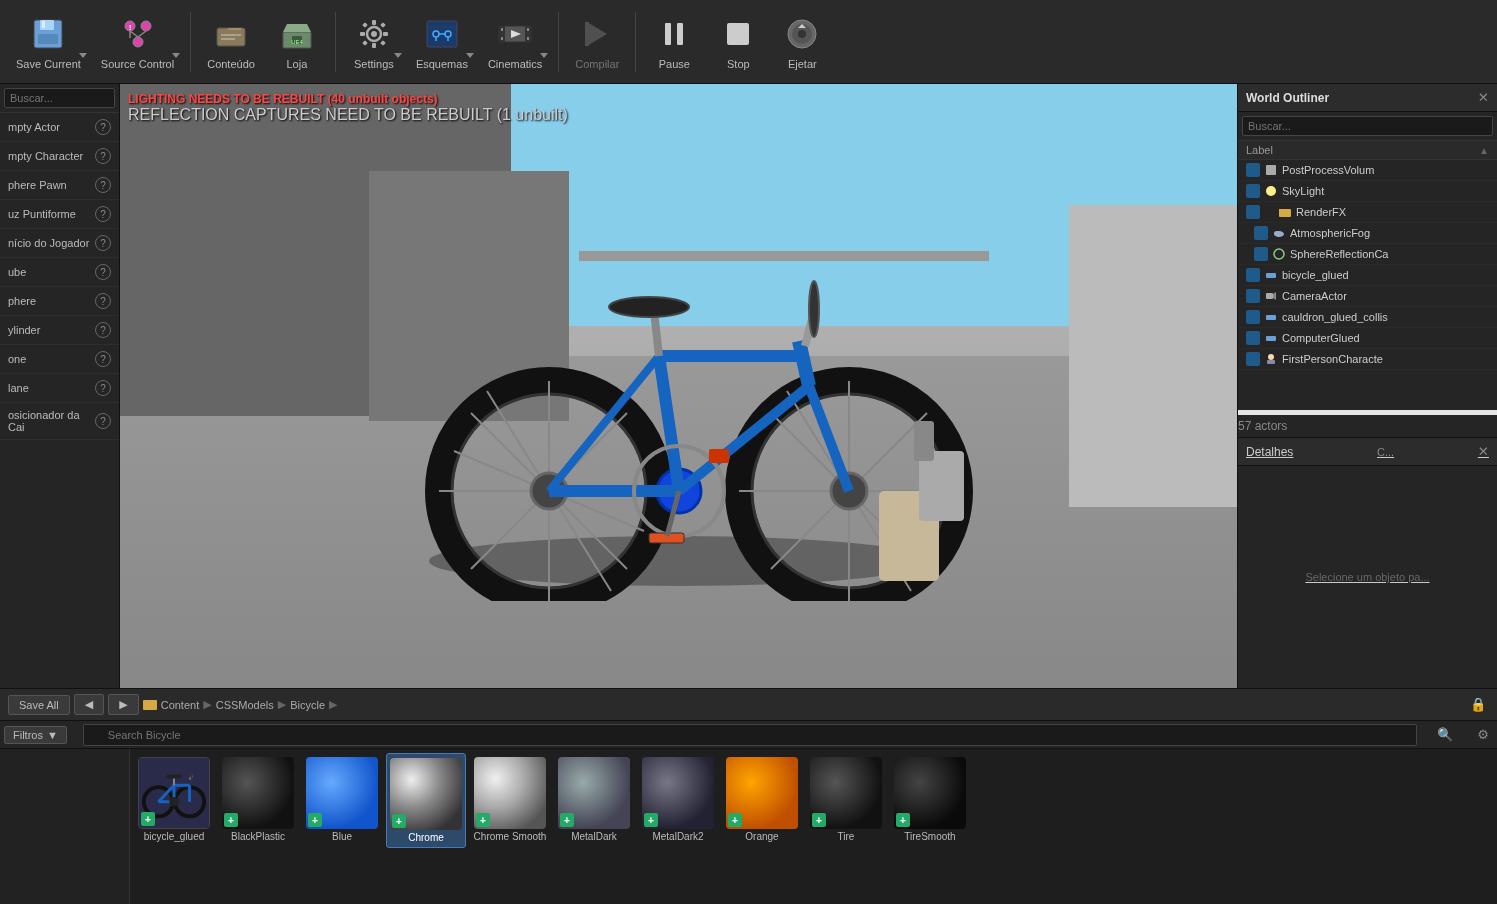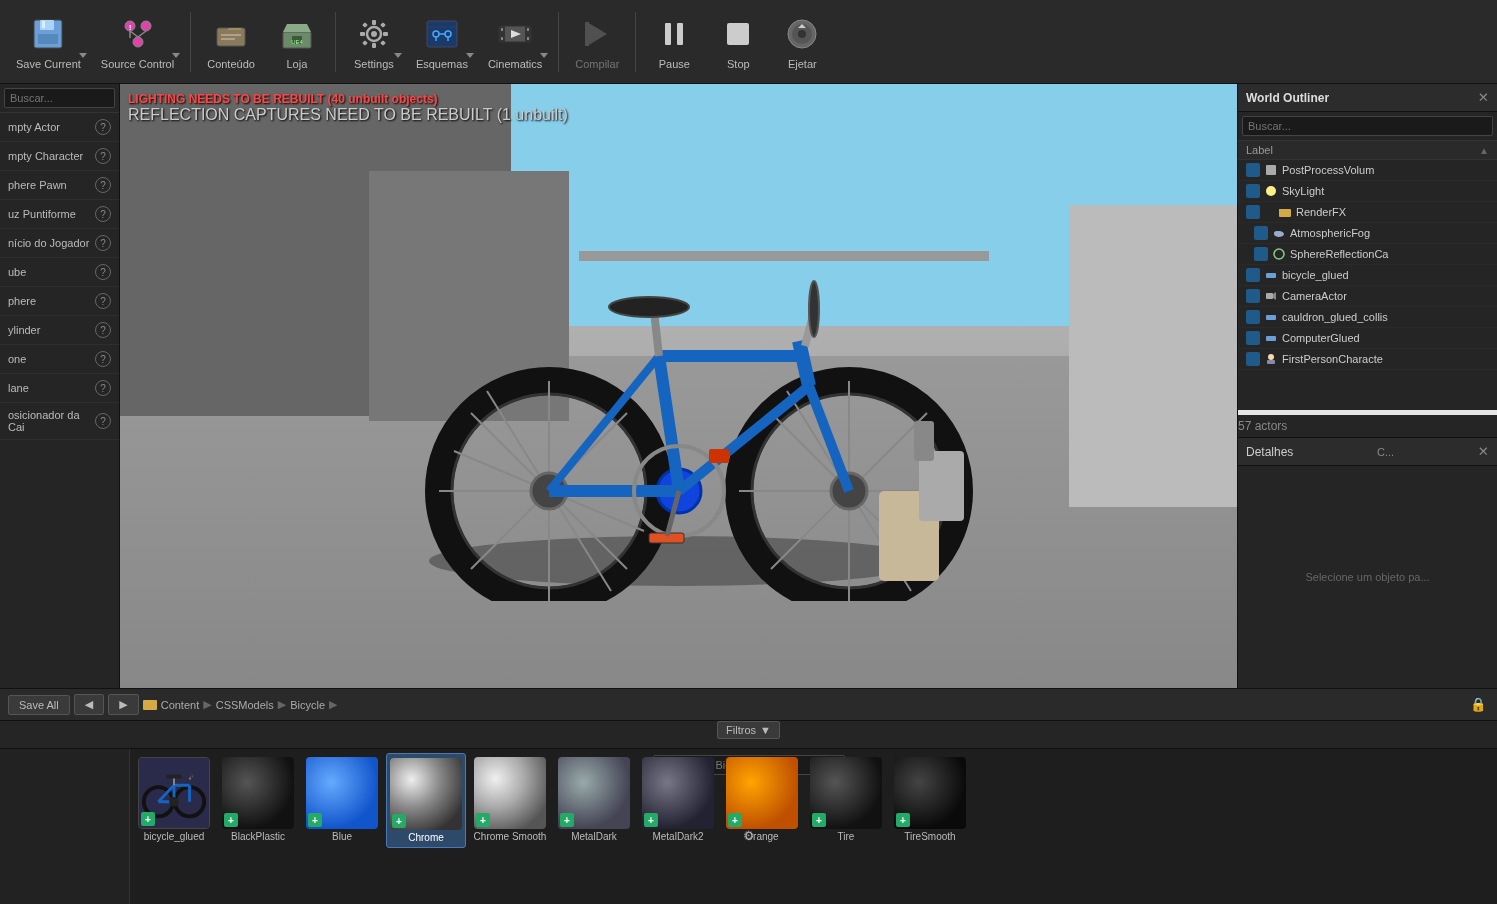--- a/index.html
+++ b/index.html
@@ -261,20 +261,21 @@
       color: #888;
     }
 
     
     #details-panel {
       flex: 1;
       border-top: 1px solid #111;
       background: #252525;
       display: flex;
       flex-direction: column;
+      text-decoration: underline;
     }
     #details-header {
       background: #2c2c2c;
       border-bottom: 1px solid #111;
       padding: 4px 8px;
       display: flex;
       align-items: center;
       justify-content: space-between;
       height: 28px;
     }
@@ -336,21 +337,20 @@
       padding: 2px;
     }
     #content-browser-filter {
       height: 28px;
       background: #252525;
       border-bottom: 1px solid #111;
       display: flex;
       align-items: center;
       padding: 0 4px;
       gap: 16px;
-      flex-direction: column;
     }
     .filter-btn {
       background: #3a3a3a;
       border: 1px solid #555;
       color: #bbb;
       padding: 2px 8px;
       font-size: 11px;
       cursor: pointer;
       border-radius: 2px;
       display: flex;

